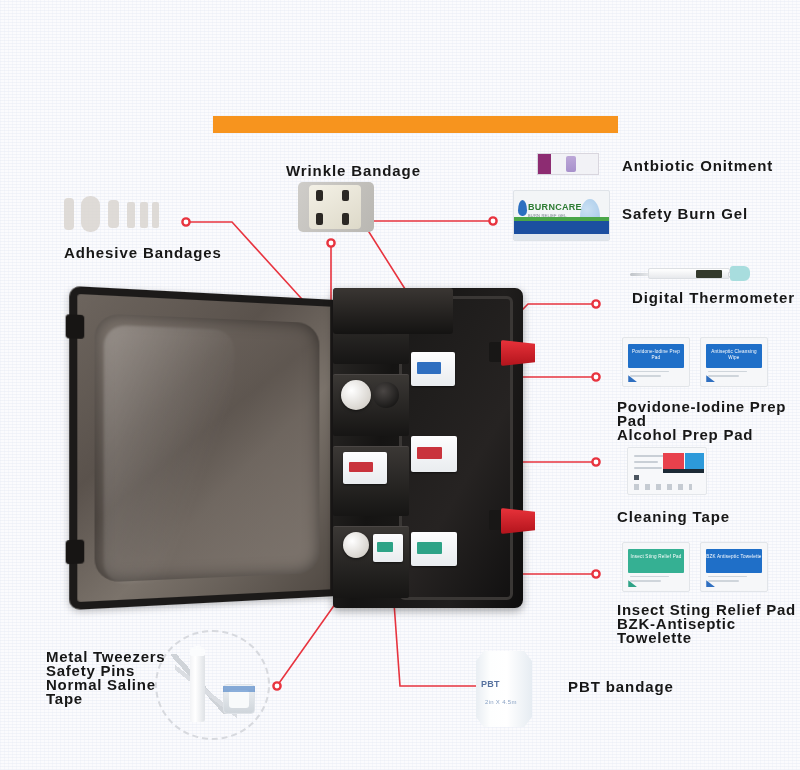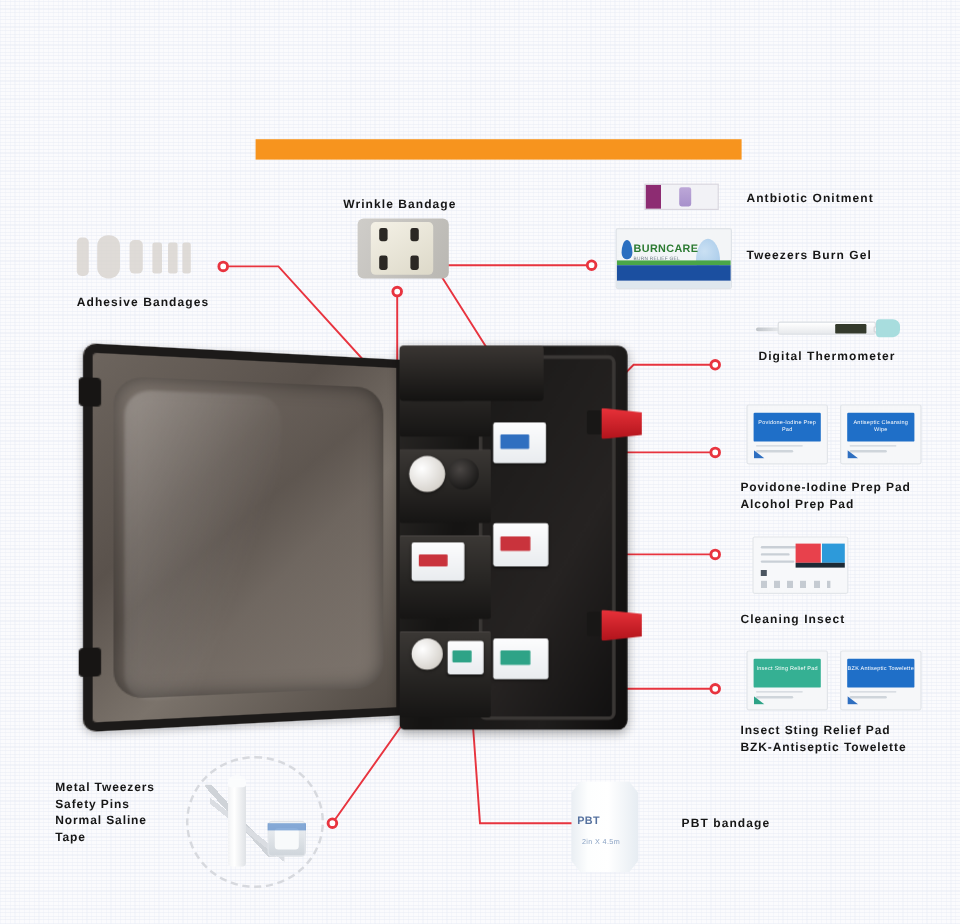--- a/index.html
+++ b/index.html
@@ -35,21 +35,21 @@
   .accent-bar {
     position: absolute;
     left: 213px; top: 116px; width: 405px; height: 17px;
     background: #f7941e;
   }
 
   
   .label {
     position: absolute;
     color: #171717;
-    font-size: 10px;
+    font-size: 15px;
     font-weight: bold;
     letter-spacing: .9px;
     line-height: 13.5px;
     white-space: pre-line;
   }
   .label.multiline { letter-spacing: .75px; line-height: 14px; }
 
   
   .thumb { position: absolute; }
 
@@ -269,21 +269,21 @@
 
   <div class="burn">
     <div class="bg-drop"></div>
     <div class="bg-logo"></div>
     <div class="bg-txt">BURNCARE</div>
     <div class="bg-sub">BURN RELIEF GEL</div>
     <div class="bg-green"></div>
     <div class="bg-band"></div>
     <div class="bg-line"></div>
   </div>
-  <div class="label" style="left:622px; top:207px;">Tweezers Burn Gel</div>
+  <div class="label" style="left:622px; top:207px;">Safety Burn Gel</div>
 
   <div class="thermo">
     <div class="probe"></div>
     <div class="body"></div>
     <div class="lcd"></div>
     <div class="btn"></div>
     <div class="tip"></div>
   </div>
   <div class="label" style="left:632px; top:291px;">Digital Thermometer</div>
 
@@ -311,21 +311,21 @@
   <div class="wipes">
     <div class="tl" style="top:7px;  width:30px;"></div>
     <div class="tl" style="top:13px; width:24px;"></div>
     <div class="tl" style="top:19px; width:28px;"></div>
     <div class="blk-r"></div>
     <div class="blk-b"></div>
     <div class="capt"></div>
     <div class="chk"></div>
     <div class="icons"></div>
   </div>
-  <div class="label" style="left:617px; top:510px;">Cleaning Insect</div>
+  <div class="label" style="left:617px; top:510px;">Cleaning Tape</div>
 
   <div class="sachet" style="left:622px; top:542px; width:68px; height:50px;">
     <div class="panel" style="background:#35b093;">
       <div class="ptxt" style="top:5px;">Insect Sting
 Relief Pad</div>
     </div>
     <div class="ln" style="top:68%; width:60%;"></div>
     <div class="ln" style="top:78%; width:48%;"></div>
     <div class="corner" style="background:#2ea387;"></div>
   </div>

